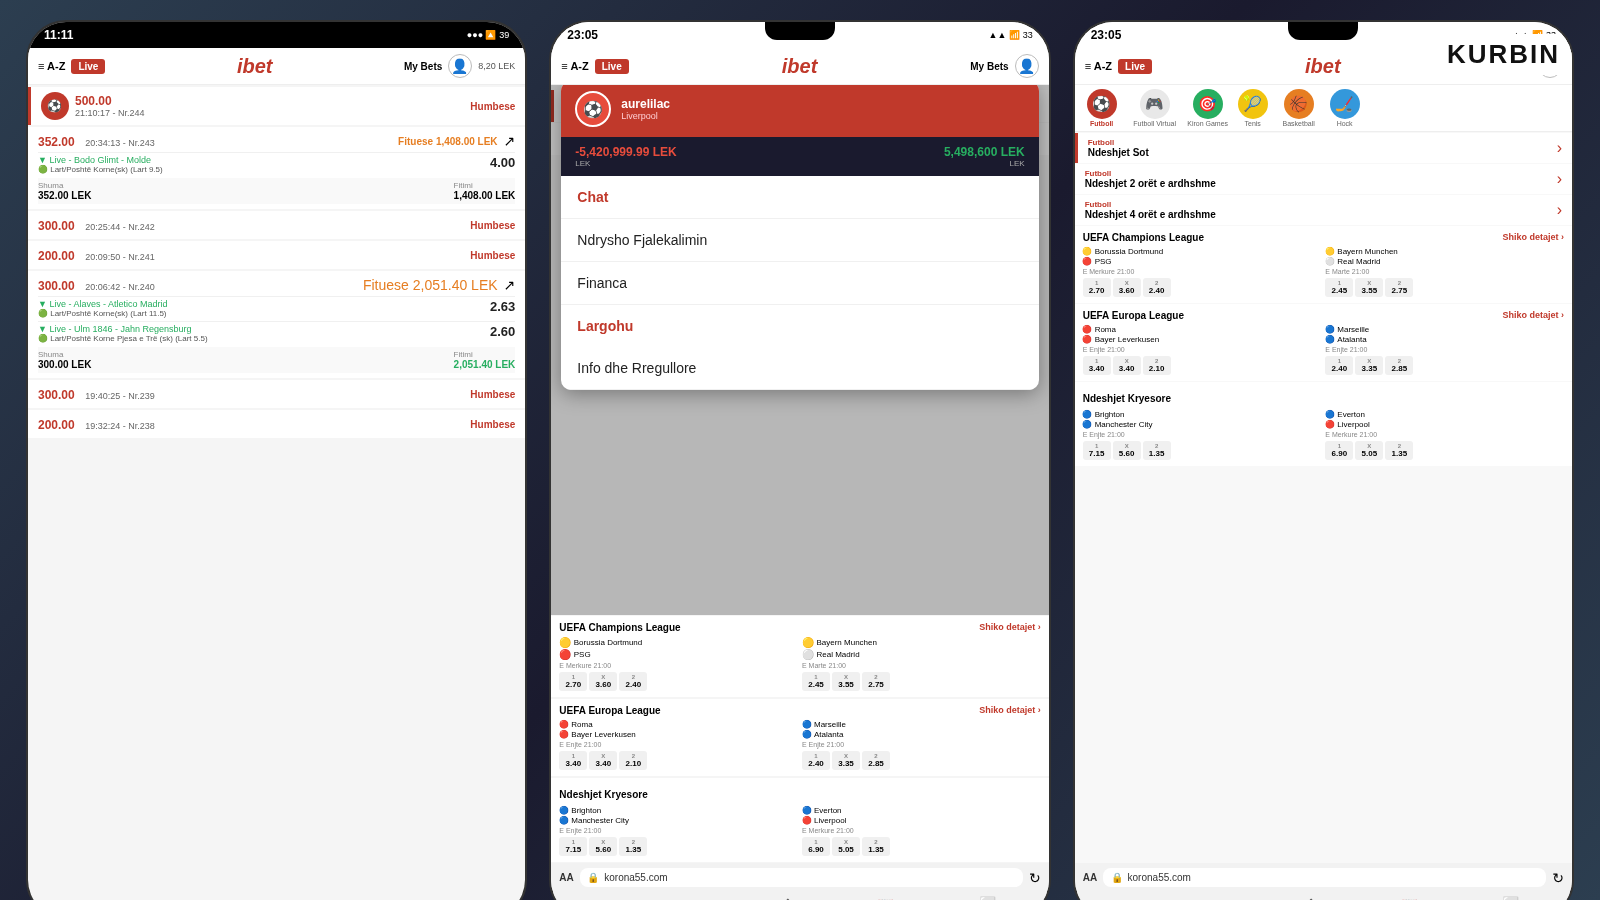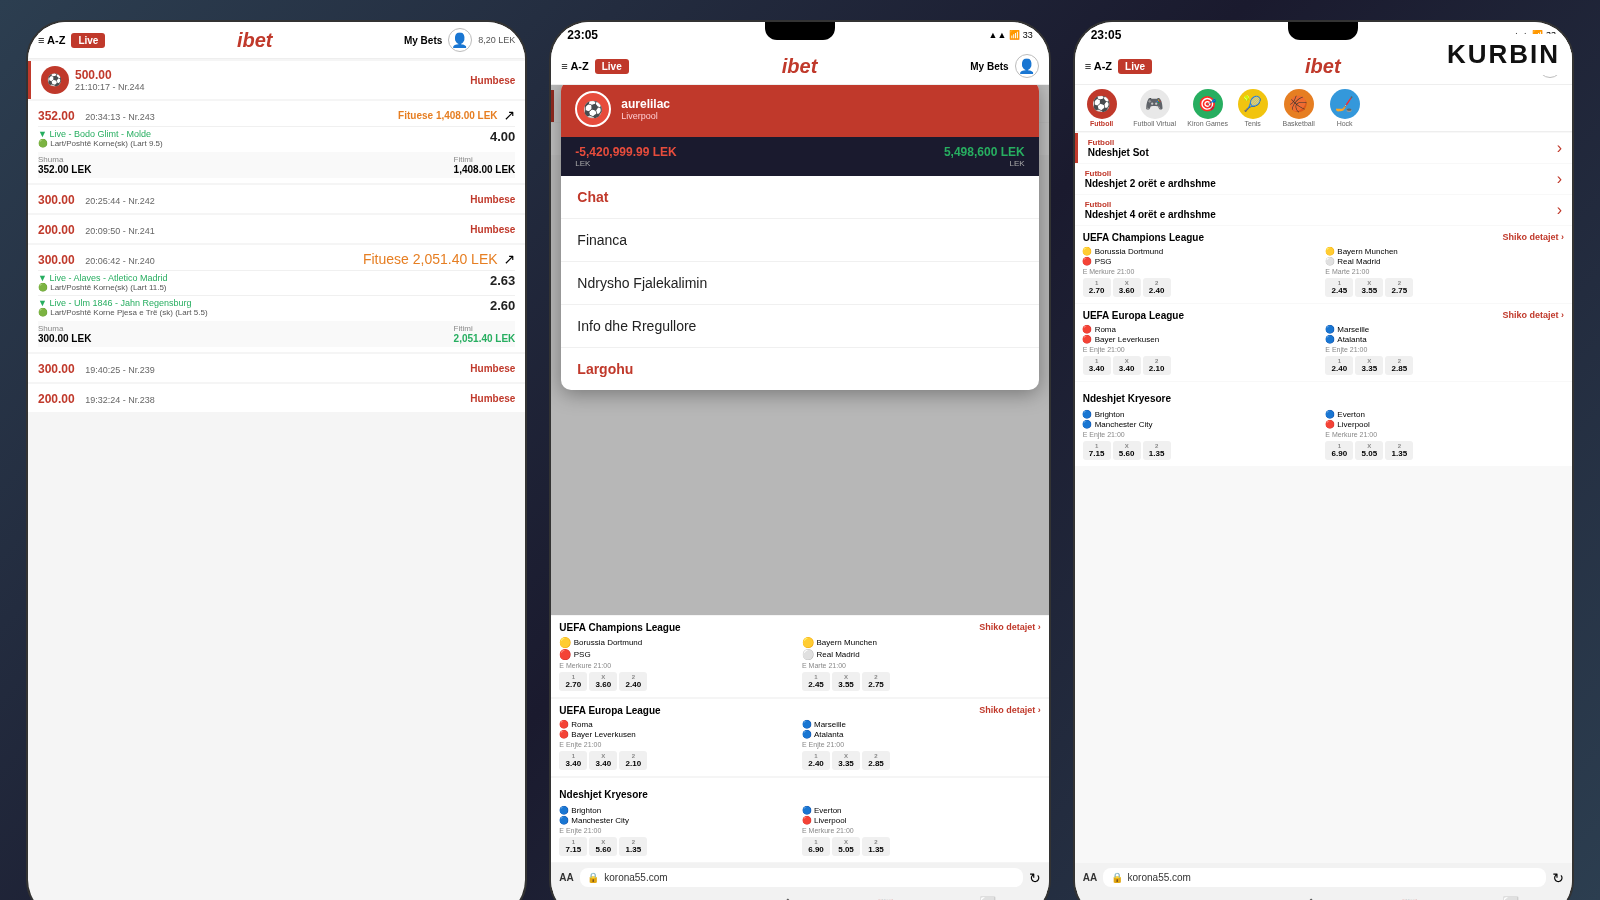--- a/index.html
+++ b/index.html
@@ -54,20 +54,25 @@
   </style>
 </head>
 <body>
 
 <div class="bg-outer">
   <div class="phones-container">
 
     <div class="phone" style="background:#1a1a1a; border-radius:40px; overflow:hidden; position:relative;">
       <div class="phone-screen" style="background:#f5f5f5;">
 
+        <div style="background:#000; height:26px; display:flex; align-items:center; justify-content:space-between; padding:4px 16px; position:relative;">
+          <span style="color:#fff; font-size:12px; font-weight:700;">11:11</span>
+          <div style="position:absolute; top:0; left:50%; transform:translateX(-50%); width:70px; height:18px; background:#000; border-radius:0 0 12px 12px;"></div>
+          <span style="color:#fff; font-size:9px;">●●● 🔼 39</span>
+        </div>
 
         <div style="background:#fff; display:flex; align-items:center; justify-content:space-between; padding:6px 10px; border-bottom:1px solid #eee;">
           <div style="display:flex; align-items:center; gap:6px;">
             <span style="font-size:11px; font-weight:600;">≡ A-Z</span>
             <span style="background:#c0392b; color:#fff; padding:2px 7px; border-radius:3px; font-size:10px; font-weight:700;">Live</span>
           </div>
           <span style="font-size:20px; font-weight:900; color:#c0392b; font-style:italic;">ibet</span>
           <div style="display:flex; align-items:center; gap:6px;">
             <span style="font-size:10px; font-weight:600;">My Bets</span>
             <div style="width:24px; height:24px; border-radius:50%; border:1.5px solid #bbb; display:flex; align-items:center; justify-content:center; font-size:14px;">👤</div>
@@ -251,24 +256,24 @@
                   <div style="font-size:8px; color:#aaa;">LEK</div>
                 </div>
                 <div style="text-align:right;">
                   <div style="font-size:12px; font-weight:700; color:#27ae60;">5,498,600 LEK</div>
                   <div style="font-size:8px; color:#aaa;">LEK</div>
                 </div>
               </div>
 
               <div>
                 <div style="padding:13px 16px; border-bottom:1px solid #f0f0f0; font-size:14px; font-weight:700; color:#c0392b;">Chat</div>
+                <div style="padding:13px 16px; border-bottom:1px solid #f0f0f0; font-size:14px; font-weight:500; color:#222;">Ndrysho Fjalekalimin</div>
                 <div style="padding:13px 16px; border-bottom:1px solid #f0f0f0; font-size:14px; font-weight:500; color:#222;">Financa</div>
-                <div style="padding:13px 16px; border-bottom:1px solid #f0f0f0; font-size:14px; font-weight:500; color:#222;">Ndrysho Fjalekalimin</div>
+                <div style="padding:13px 16px; font-size:14px; font-weight:600; color:#c0392b;">Largohu</div>
                 <div style="padding:13px 16px; border-bottom:1px solid #f0f0f0; font-size:14px; font-weight:500; color:#222;">Info dhe Rregullore</div>
-                <div style="padding:13px 16px; font-size:14px; font-weight:600; color:#c0392b;">Largohu</div>
               </div>
             </div>
           </div>
 
         </div>
 
         <div style="background:#fff; padding:6px 8px; margin:1px 0;">
           <div style="display:flex; justify-content:space-between; margin-bottom:4px;">
             <span style="font-size:10px; font-weight:700;">UEFA Champions League</span>
             <span style="color:#c0392b; font-size:9px; font-weight:600;">Shiko detajet ›</span>

